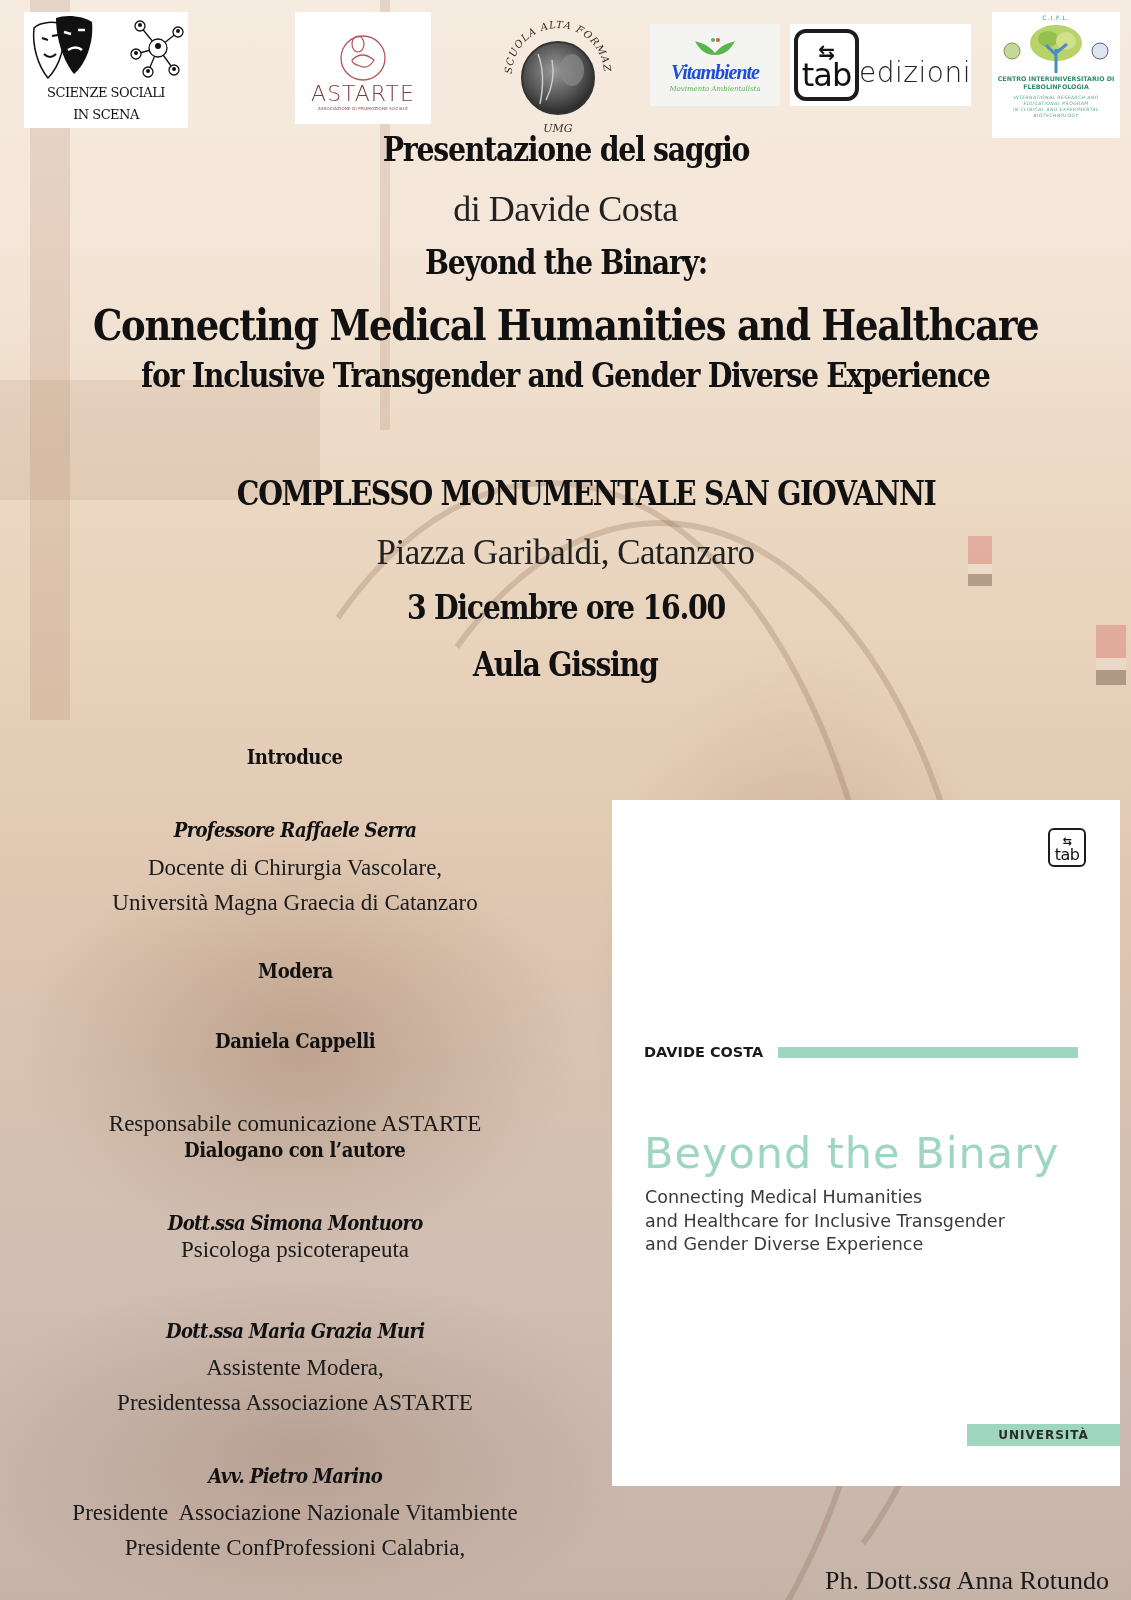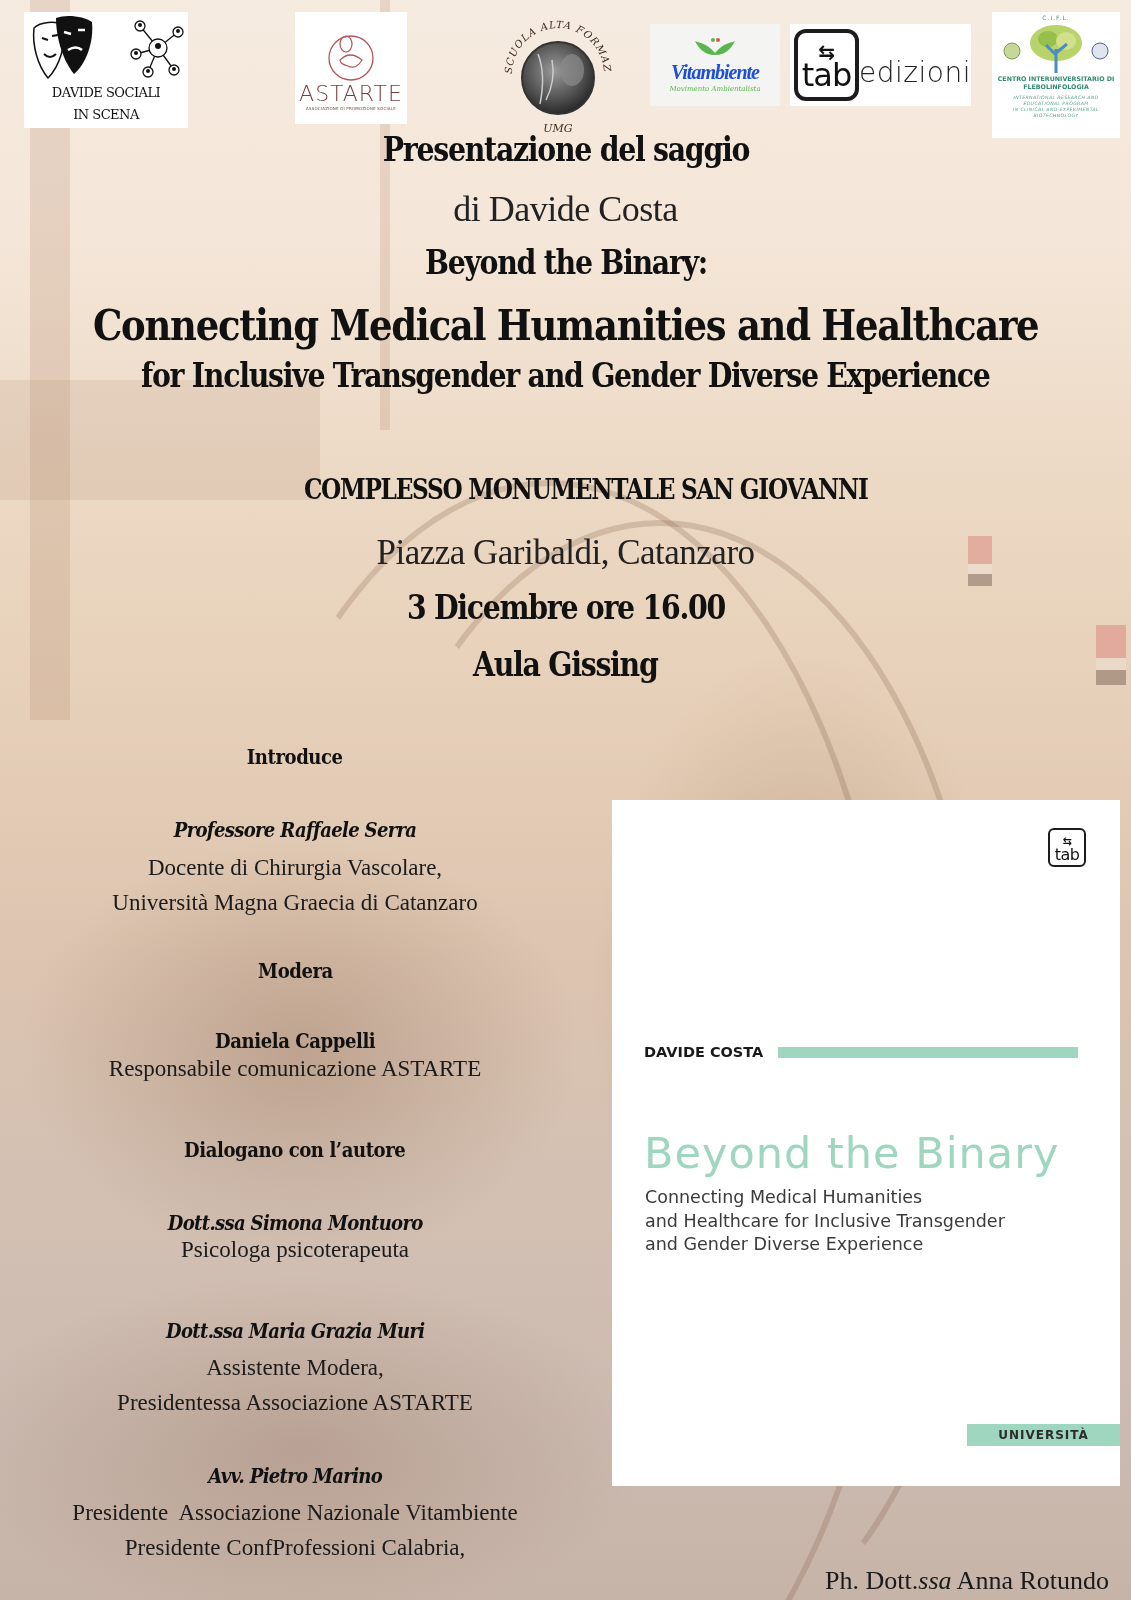--- a/index.html
+++ b/index.html
@@ -37,21 +37,21 @@
       position: absolute; background: #fff;
       display: flex; align-items: center; justify-content: center; flex-direction: column;
     }
     .logo-scienze { left: 24px; top: 12px; width: 164px; height: 116px; background: #fff; }
     .logo-scienze .masks { position: absolute; left: 6px; top: 2px; width: 66px; height: 74px; }
     .logo-scienze .network { position: absolute; right: 2px; top: 6px; width: 56px; height: 62px; }
     .logo-scienze .txt {
       position: absolute; left: 0; right: 0; top: 70px; text-align: center;
       font-family: "DejaVu Serif", serif; font-size: 13px; line-height: 22px; letter-spacing: -0.5px;
     }
-    .logo-astarte { left: 295px; top: 12px; width: 112px; height: 112px; }
+    .logo-astarte { left: 295px; top: 12px; width: 136px; height: 112px; }
     .logo-astarte .emblem { margin-top: 4px; }
     .logo-astarte .name {
       font-family: "DejaVu Sans", sans-serif; font-size: 22px; font-weight: 200;
       letter-spacing: 1px; color: #7a3d3d; margin-top: 0px; line-height: 24px;
     }
     .logo-astarte .sub { font-family: "DejaVu Sans", sans-serif; font-size: 4px; color: #7a3d3d; letter-spacing: 0.2px; }
 
     .logo-umg { left: 490px; top: 8px; width: 136px; height: 128px; background: transparent; }
     .logo-umg svg { position: absolute; left: 0; top: 0; }
 
@@ -82,21 +82,21 @@
     .center { position: absolute; left: 0; width: 1131px; text-align: center; }
     .cond {
       font-family: "DejaVu Serif", serif; font-weight: bold; letter-spacing: -1.5px;
       transform-origin: center; display: inline-block;
     }
     .t-pres { top: 130px; font-size: 33px; }
     .t-by { top: 188px; font-family: "Liberation Serif", serif; font-size: 36px; font-weight: normal; letter-spacing: -0.5px; color: #222; }
     .t-beyond { top: 243px; font-size: 33px; }
     .t-conn { top: 300px; font-size: 43px; }
     .t-for { top: 356px; font-size: 33px; }
-    .t-venue { top: 474px; font-size: 27px; padding-left: 41px; }
+    .t-venue { top: 474px; font-size: 33px; padding-left: 41px; }
     .t-addr { top: 533px; font-family: "Liberation Serif", serif; font-size: 35px; color: #222; letter-spacing: -0.5px; }
     .t-date { top: 588px; font-size: 33px; }
     .t-aula { top: 645px; font-size: 33px; }
 
     .i { font-style: italic; }
     .squeeze { transform: scaleX(0.86); }
 
     
     .col { position: absolute; left: 40px; width: 510px; text-align: center; }
     .role { font-family: "DejaVu Serif", serif; font-weight: bold; font-size: 21px; letter-spacing: -0.5px; }
@@ -178,21 +178,21 @@
     <g fill="#111">
         <circle cx="28" cy="28" r="3"></circle>
         <circle cx="10" cy="7" r="2"></circle>
         <circle cx="48" cy="13" r="2"></circle>
         <circle cx="6" cy="35" r="2"></circle>
         <circle cx="18" cy="53" r="2"></circle>
         <circle cx="44" cy="51" r="2"></circle>
       </g>
   </svg>
   <div class="txt">
-    <div>DAVIDE SOCIALI</div>
+    <div>SCIENZE SOCIALI</div>
     <div>IN SCENA</div>
   </div>
 </div>
 
 <div class="logo logo-astarte">
   <svg class="emblem" width="54" height="52" viewBox="0 0 54 52">
     <circle cx="27" cy="28" r="22" fill="none" stroke="#b5565a" stroke-width="1.3"></circle>
     <ellipse cx="22" cy="14" rx="6" ry="8" fill="none" stroke="#b5565a" stroke-width="1.2"></ellipse>
     <path d="M16 30 q10 -10 22 0 q-6 10 -14 6 q-8 -2 -8 -6z" fill="none" stroke="#b5565a" stroke-width="1.2"></path>
   </svg>
@@ -295,21 +295,21 @@
   <div>Docente di Chirurgia Vascolare,</div>
   <div>Università Magna Graecia di Catanzaro</div>
 </div>
 
 <div class="col" style="top:958px;">
   <span class="role cond squeeze">Modera</span>
 </div>
 <div class="col" style="top:1028px;">
   <span class="role cond squeeze">Daniela Cappelli</span>
 </div>
-<div class="col desc" style="top:1051px;">
+<div class="col desc" style="top:1106px;">
   <div>Responsabile comunicazione ASTARTE</div>
 </div>
 
 <div class="col" style="top:1137px;">
   <span class="role cond squeeze">Dialogano con l’autore</span>
 </div>
 
 <div class="col" style="top:1210px;">
   <span class="pname cond squeeze">Dott.ssa Simona Montuoro</span>
 </div>

